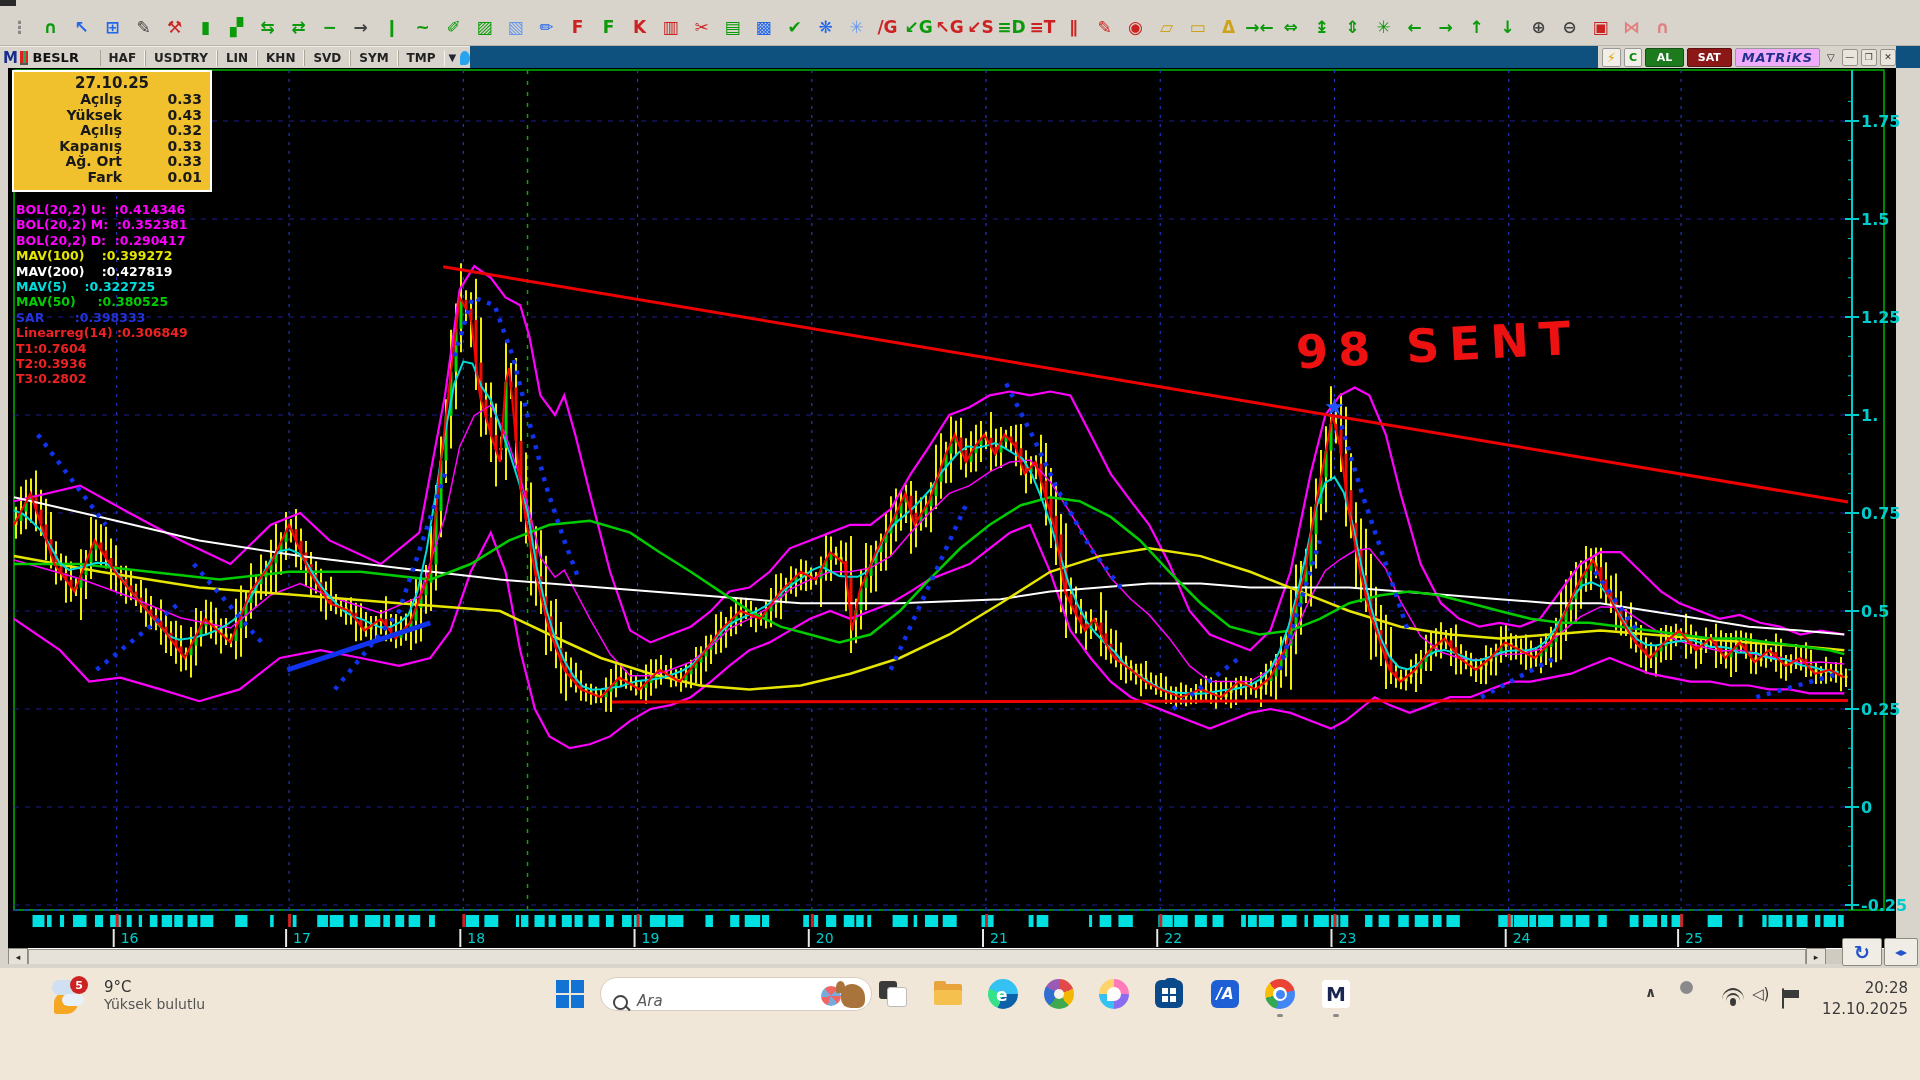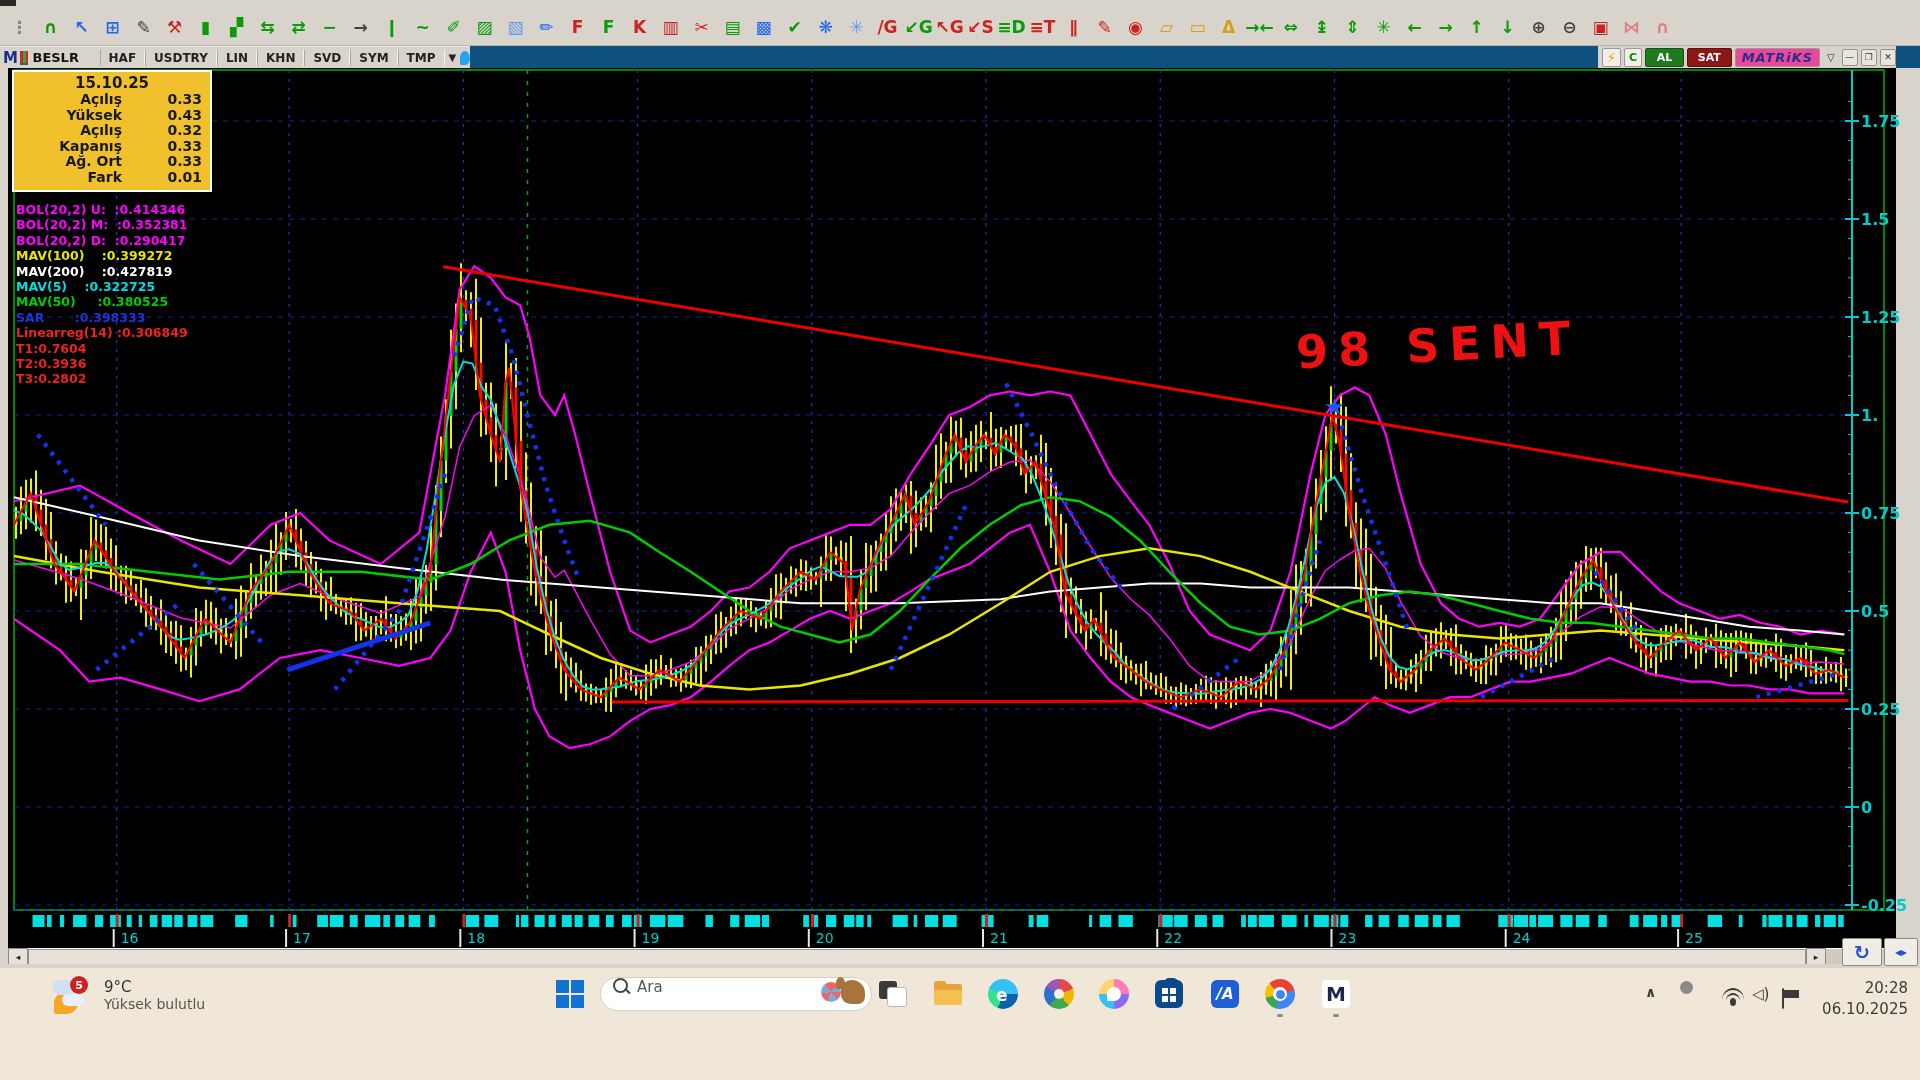--- a/index.html
+++ b/index.html
@@ -18,21 +18,21 @@
   .sb-symbol{font-weight:bold;font-size:13px;color:#111;width:110px;}
   .sb-btn{font-size:12px;font-weight:bold;color:#222;padding:1px 8px;border-left:1px solid #aaa69c;border-right:1px solid #f4f2ec;white-space:nowrap;cursor:pointer;}
   .sb-dd{font-size:10px;color:#223;padding:0 4px;cursor:pointer;}
   .twitter{width:16px;height:14px;background:#2aa3ef;border-radius:60% 70% 60% 15%;position:relative;cursor:pointer;}
   .sb-right{left:1598px;top:46px;width:298px;height:22px;background:#d8d4cb;display:flex;align-items:center;gap:3px;padding-left:4px;box-sizing:border-box;}
   .mini-btn{height:17px;border:1px solid #999;border-radius:2px;background:#f2efe8;display:flex;align-items:center;justify-content:center;font-size:11px;font-weight:bold;cursor:pointer;}
   .bolt{width:20px;color:#e89c00;font-size:13px;}
   .cbtn{width:20px;color:#0a8a0a;}
   .albtn{width:44px;background:#1d7a1d;color:#fff;border-color:#145214;}
   .satbtn{width:52px;background:#8b1717;color:#fff;border-color:#5e0f0f;}
-  .brand{width:100px;background:#ec4899;color:#22328c;font-style:italic;letter-spacing:1px;font-size:13px;}
+  .brand{width:100px;background:#f0abfc;color:#22328c;font-style:italic;letter-spacing:1px;font-size:13px;}
   .winctl{width:17px;height:15px;background:#e9e5dc;border:1px solid #979287;border-radius:2px;font-size:9px;display:flex;align-items:center;justify-content:center;color:#333;cursor:pointer;}
   .win-edge{background:#d8d4cb;}
   
   .ohlc-box{left:12px;top:70px;width:200px;height:122px;background:#f0c12c;border:2px solid #fff;box-sizing:border-box;color:#191919;font-weight:bold;z-index:5;}
   .ohlc-title{text-align:center;font-size:15px;margin-top:2px;}
   .ohlc-row{display:flex;font-size:14px;line-height:15.5px;}
   .ohlc-label{width:108px;text-align:right;}
   .ohlc-value{flex:1;text-align:right;padding-right:8px;padding-left:20px;}
   .ind-panel{left:16px;top:202px;z-index:4;font-size:12.5px;font-weight:bold;line-height:15.4px;white-space:pre;}
   .annotation{left:1296px;top:318px;z-index:6;color:#ee1111;font-size:46px;font-weight:bold;letter-spacing:10px;transform:rotate(-3deg);font-family:"DejaVu Sans",sans-serif;}
@@ -47,21 +47,21 @@
   .weather{left:52px;top:978px;display:flex;gap:10px;cursor:pointer;}
   .wx-art{width:42px;height:40px;position:relative;}
   .wx-sun{position:absolute;left:2px;top:14px;width:24px;height:22px;background:#f5a623;border-radius:50% 50% 50% 10%;}
   .wx-cloud{position:absolute;left:0px;top:2px;width:26px;height:15px;background:#cfe0f2;border-radius:8px;}
   .wx-cloud2{position:absolute;left:10px;top:16px;width:22px;height:12px;background:#e8f0fa;border-radius:7px;}
   .wx-badge{position:absolute;left:18px;top:-2px;width:18px;height:18px;background:#c22;color:#fff;border-radius:50%;font-size:11px;font-weight:bold;display:flex;align-items:center;justify-content:center;}
   .wx-temp{font-size:15px;color:#333;}
   .wx-cond{font-size:14px;color:#555;}
   .start{left:556px;top:980px;width:28px;height:28px;display:grid;grid-template-columns:13px 13px;grid-template-rows:13px 13px;gap:2px;cursor:pointer;}
   .start div{background:#1273d4;}
-  .search-pill{left:600px;top:977px;width:272px;height:34px;background:#fff;border:1px solid #d8cec0;border-radius:17px;display:flex;align-items:flex-start;padding:0 6px 0 12px;box-sizing:border-box;cursor:text;}
+  .search-pill{left:600px;top:977px;width:272px;height:34px;background:#fff;border:1px solid #d8cec0;border-radius:17px;display:flex;align-items:flex-end;padding:0 6px 0 12px;box-sizing:border-box;cursor:text;font-style:italic;}
   .mag{width:11px;height:11px;border:2px solid #444;border-radius:50%;position:relative;margin-right:9px;flex:none;}
   .mag::after{content:"";position:absolute;left:9px;top:10px;width:7px;height:2px;background:#444;transform:rotate(45deg);}
   .search-text{color:#595959;font-size:15px;flex:1;}
   .pill-art{width:44px;height:28px;position:relative;flex:none;}
   .wheel{position:absolute;left:0;top:4px;width:20px;height:20px;border-radius:50%;background:conic-gradient(#e66 0 40deg,#7ad 40deg 90deg,#e66 90deg 140deg,#7ad 140deg 200deg,#e66 200deg 260deg,#7ad 260deg 320deg,#e66 320deg);}
   .camel{position:absolute;right:0;top:2px;width:24px;height:24px;background:#a9743c;border-radius:45% 55% 30% 40%;}
   .camel::after{content:"";position:absolute;left:-5px;top:-3px;width:9px;height:12px;background:#a9743c;border-radius:50% 50% 0 0;}
   .app{top:978px;width:32px;height:32px;cursor:pointer;}
   .dot{top:1014px;width:6px;height:3px;border-radius:2px;background:#8a8a8a;}
   .tv1{position:absolute;left:3px;top:3px;width:18px;height:18px;background:#3a3a3a;border-radius:3px;}
@@ -1161,21 +1161,21 @@
       <path d="M1481.2,697.2 L1554.6,658.0" fill="none" stroke="#1133ee" stroke-width="4.5" stroke-dasharray="4 7"></path>
       <path d="M1594.9,571.8 L1637.1,630.6" fill="none" stroke="#1133ee" stroke-width="4.5" stroke-dasharray="4 7"></path>
       <path d="M1756.3,697.2 L1838.8,673.7" fill="none" stroke="#1133ee" stroke-width="4.5" stroke-dasharray="4 7"></path>
       <path d="M287.3,669.8 L430.3,622.8" fill="none" stroke="#1133ee" stroke-width="5"></path>
       <path d="M443.2,266.8 L1848.0,502.0" fill="none" stroke="#ee0000" stroke-width="3"></path>
       <path d="M611.9,701.9 L1848.0,700.4" fill="none" stroke="#ee0000" stroke-width="3"></path>
       <text x="1323.646" y="414.944" fill="#2255ff" font-size="24">★</text>
     </svg>
 
   <div class="abs ohlc-box">
-    <div class="ohlc-title">15.10.25</div>
+    <div class="ohlc-title">27.10.25</div>
     <div id="ohlc-rows">
         <div class="ohlc-row">
           <span class="ohlc-label">Açılış</span>
           <span class="ohlc-value">0.33</span>
         </div>
         <div class="ohlc-row">
           <span class="ohlc-label">Yüksek</span>
           <span class="ohlc-value">0.43</span>
         </div>
         <div class="ohlc-row">
@@ -1286,15 +1286,15 @@
   <div class="abs tray" style="left:1676px;top:982px;"><span class="cloudg"></span></div>
   <div class="abs tray wifi" style="left:1722px;top:988px;">
       <span class="w1"></span>
       <span class="w2"></span>
       <span class="w3"></span>
     </div>
   <div class="abs tray spk" style="left:1752px;top:985px;">◁)</div>
   <div class="abs tray" style="left:1782px;top:986px;"><span class="batt"><span class="batt-fill"></span></span></div>
   <div class="abs clock">
     <div>20:28</div>
-    <div>06.10.2025</div>
+    <div>12.10.2025</div>
   </div>
 </div>
 
 </body></html>

